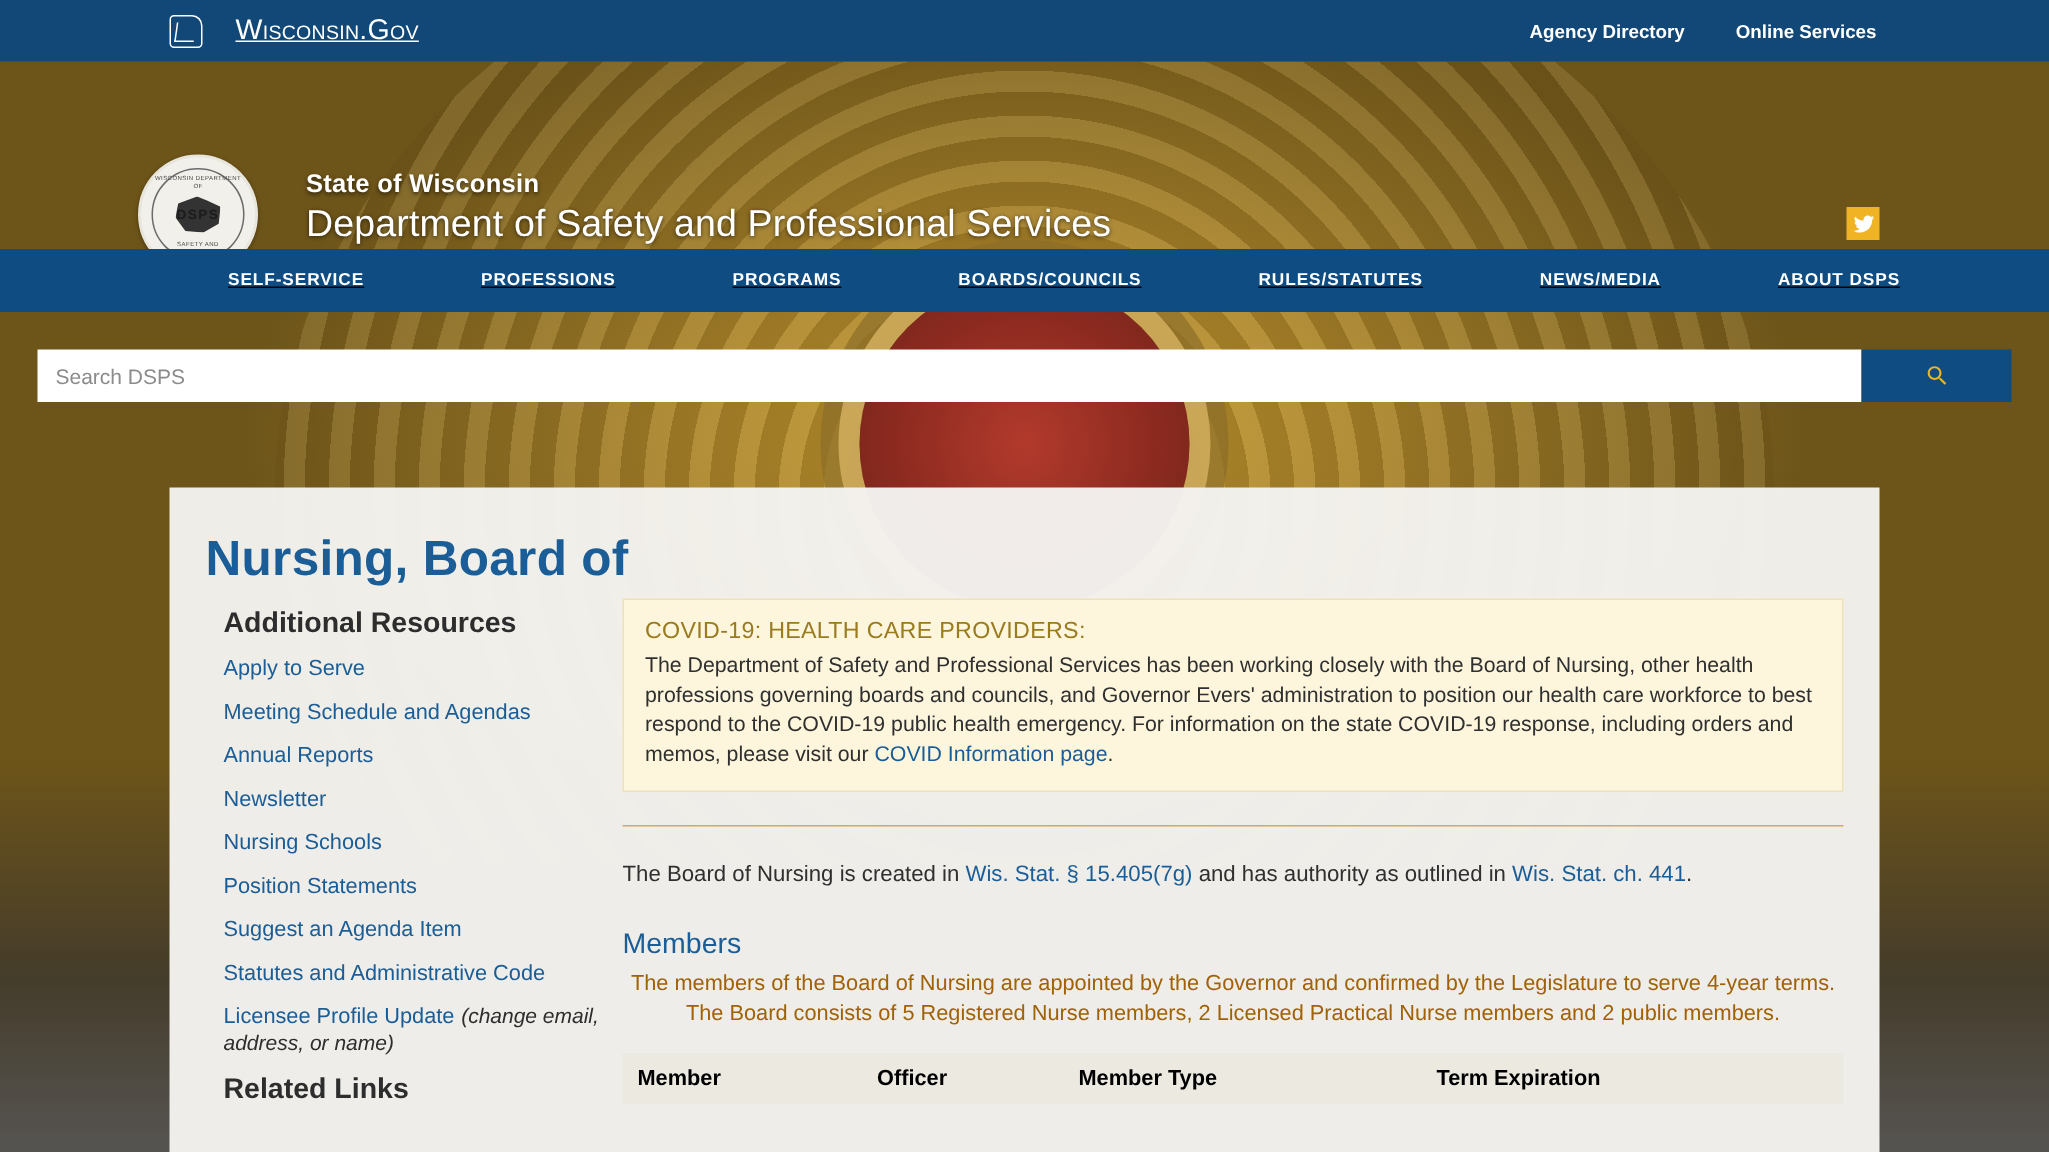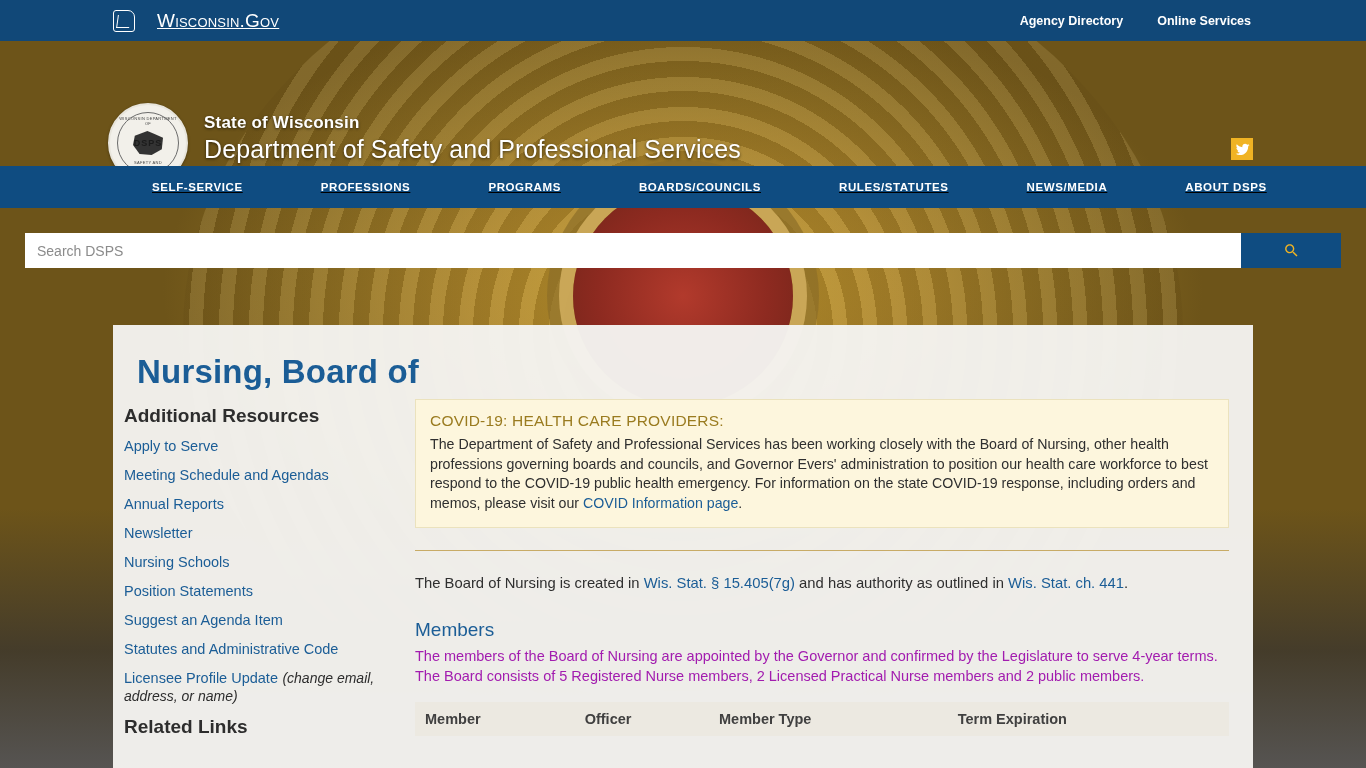--- a/index.html
+++ b/index.html
@@ -108,21 +108,21 @@
   
   .agency-header {
     position: relative;
     height: 125px;
     display: flex;
     align-items: center;
     z-index: 3;
   }
   .seal {
     position: absolute;
-    left: 108px;
+    left: 92px;
     top: 62px;
     width: 80px; height: 80px;
     border-radius: 50%;
     background: #f2f0ea;
     border: 2px solid #e8e5dc;
     display: flex;
     align-items: center;
     justify-content: center;
     box-shadow: 0 1px 3px rgba(0,0,0,.35);
   }
@@ -260,21 +260,21 @@
     font-weight: 700;
     margin: 0 0 8px 24px;
     letter-spacing: .2px;
   }
   .card-body {
     display: flex;
     gap: 0;
   }
   .sidebar {
     width: 302px;
-    padding: 0 10px 20px 11px;
+    padding: 0 10px 20px 36px;
   }
   .sidebar h3 {
     font-size: 19px;
     color: #2d2d2d;
     font-weight: bold;
     margin: 6px 0 10px 0;
   }
   .sidebar ul {
     list-style: none;
     margin: 0; padding: 0;
@@ -333,33 +333,34 @@
   }
   .intro-p a { color: #1b5d96; text-decoration: none; }
   .members-h {
     font-size: 19px;
     color: #1b5d96;
     font-weight: 400;
     margin: 0 0 6px 0;
   }
   .members-p {
     font-size: 14.5px;
-    color: #a21caf;
+    color: #a16207;
     line-height: 19.5px;
     margin: 0 0 16px 0;
+    text-align: center;
   }
   .members-table {
     width: 100%;
     border-collapse: collapse;
     background: #ece9e1;
   }
   .members-table th {
     text-align: left;
     font-size: 14.5px;
-    color: #404040;
+    color: #000000;
     font-weight: bold;
     padding: 9px 6px 9px 6px;
   }
   .members-table th:first-child { padding-left: 10px; }
 </style>
 </head>
 <body>
 
 <div class="top-bar">
   <a class="wisgov-logo" href="#">

